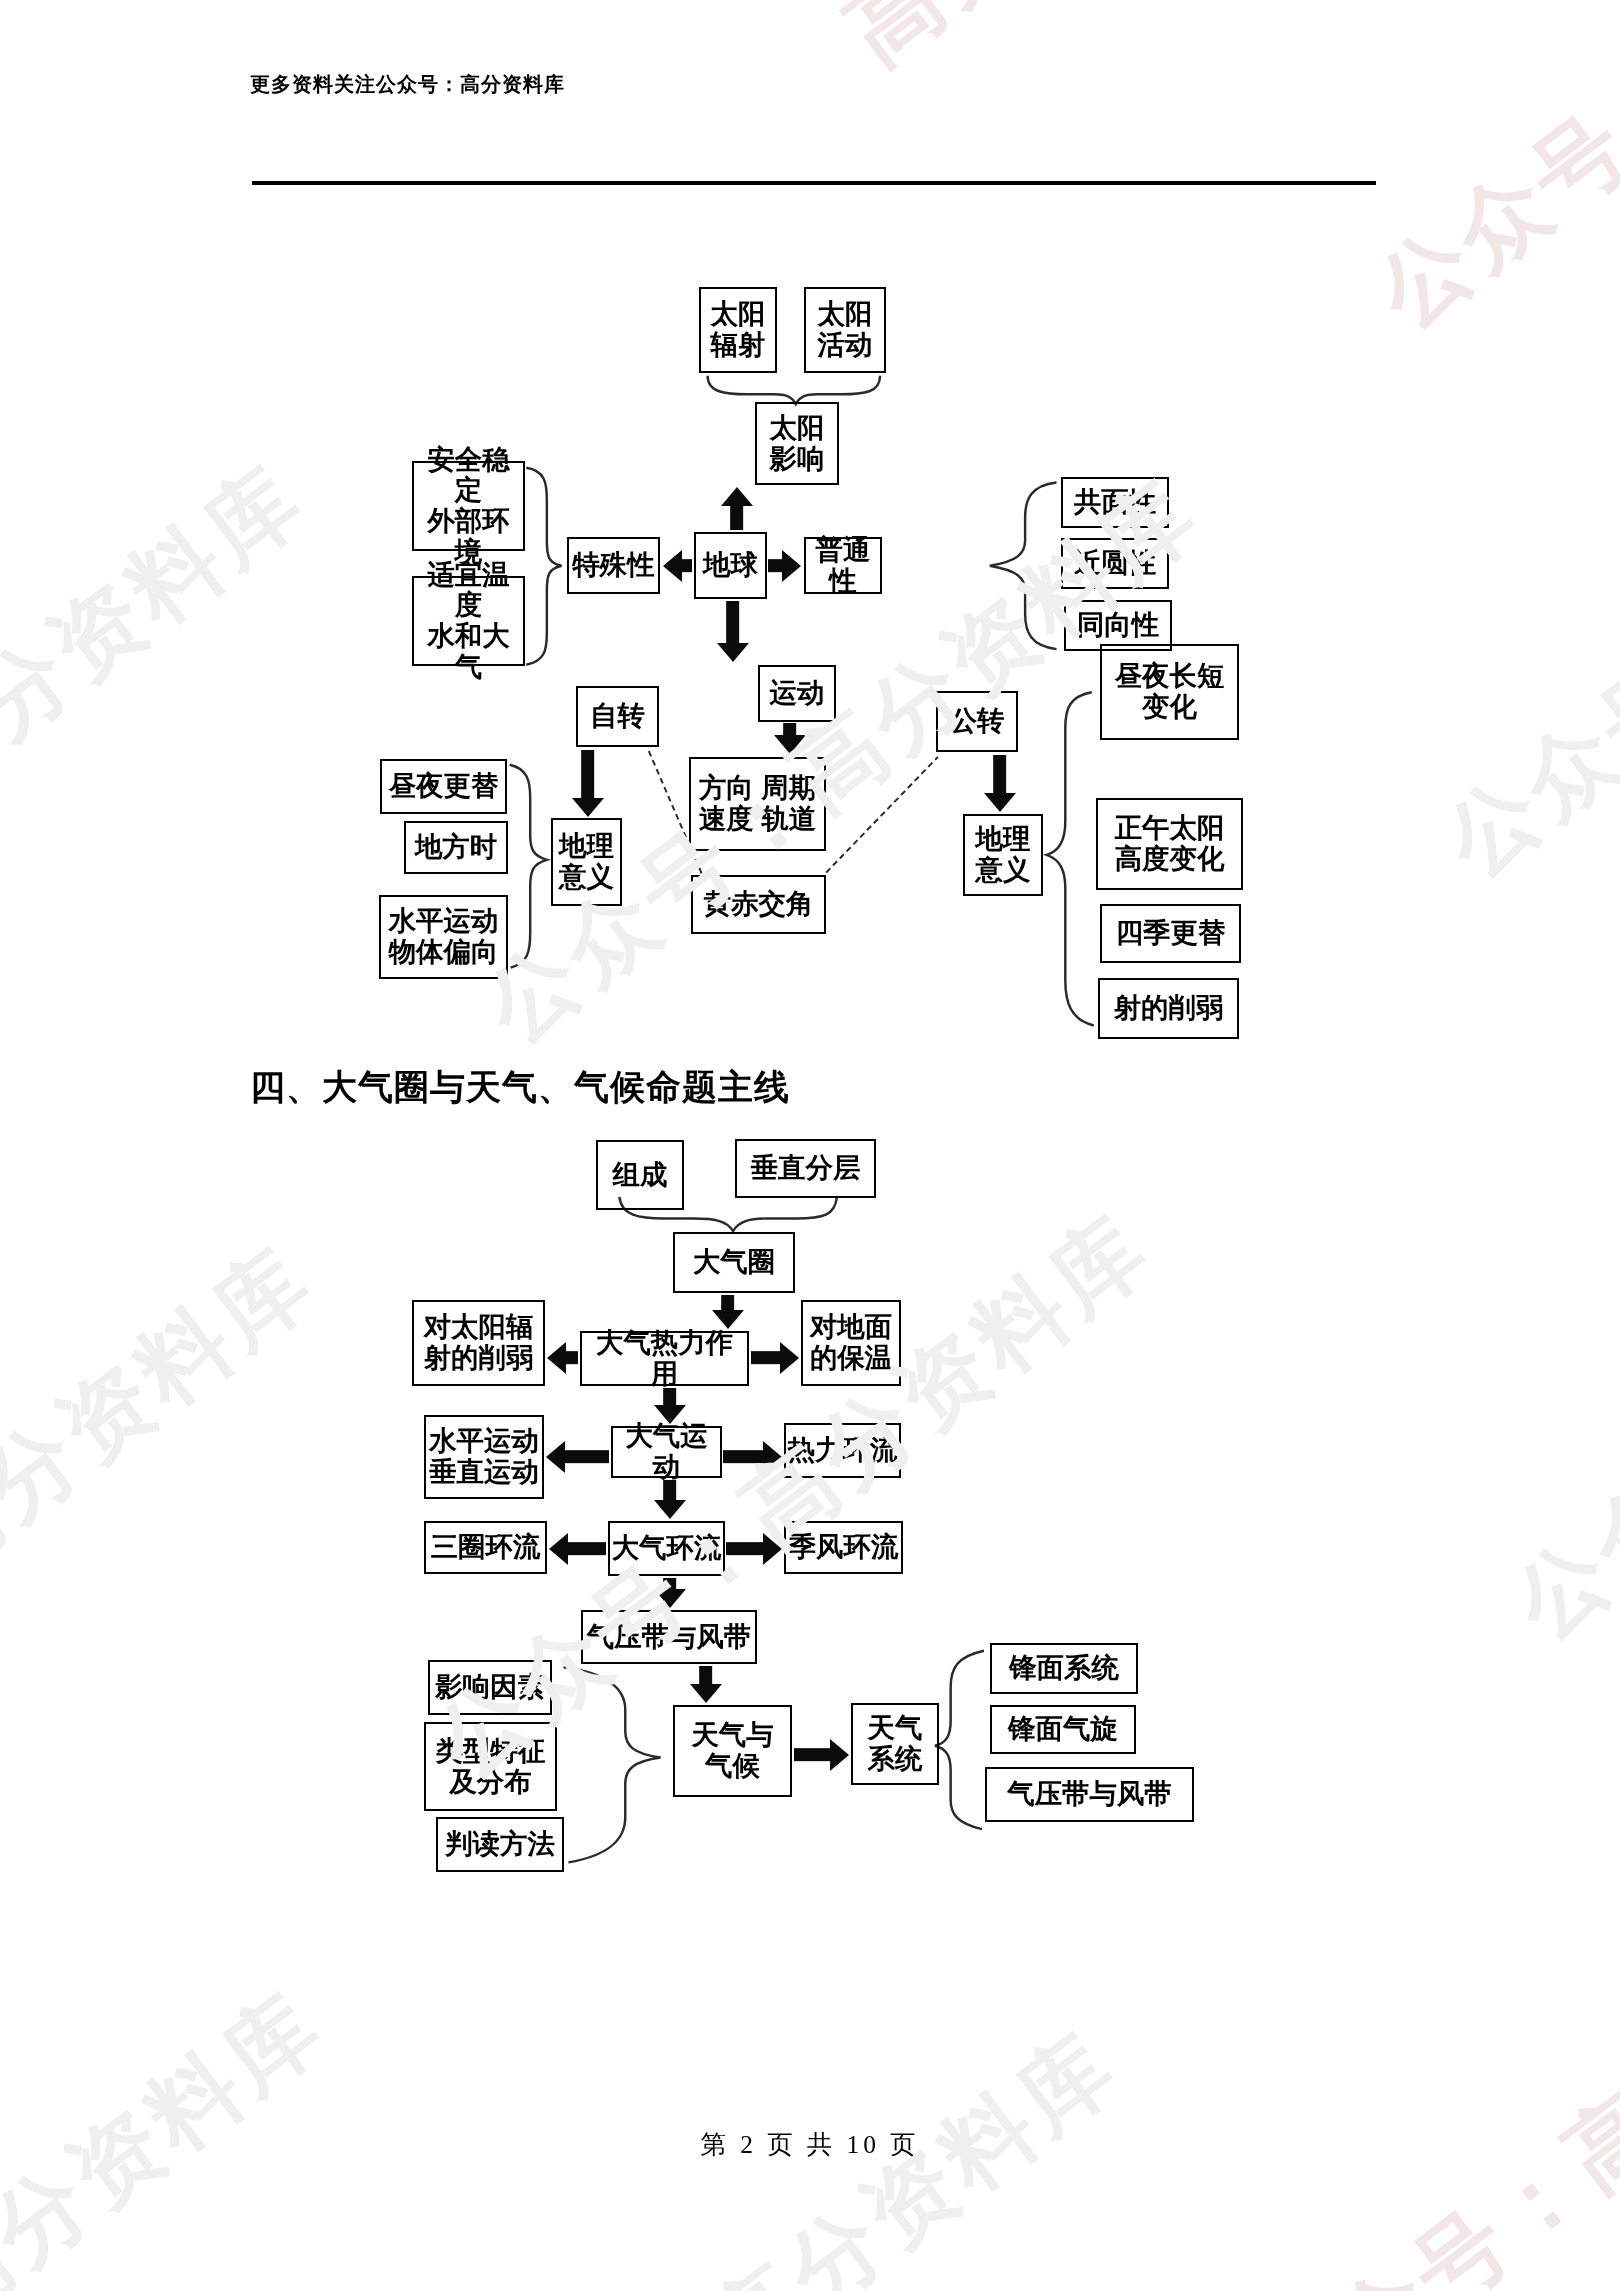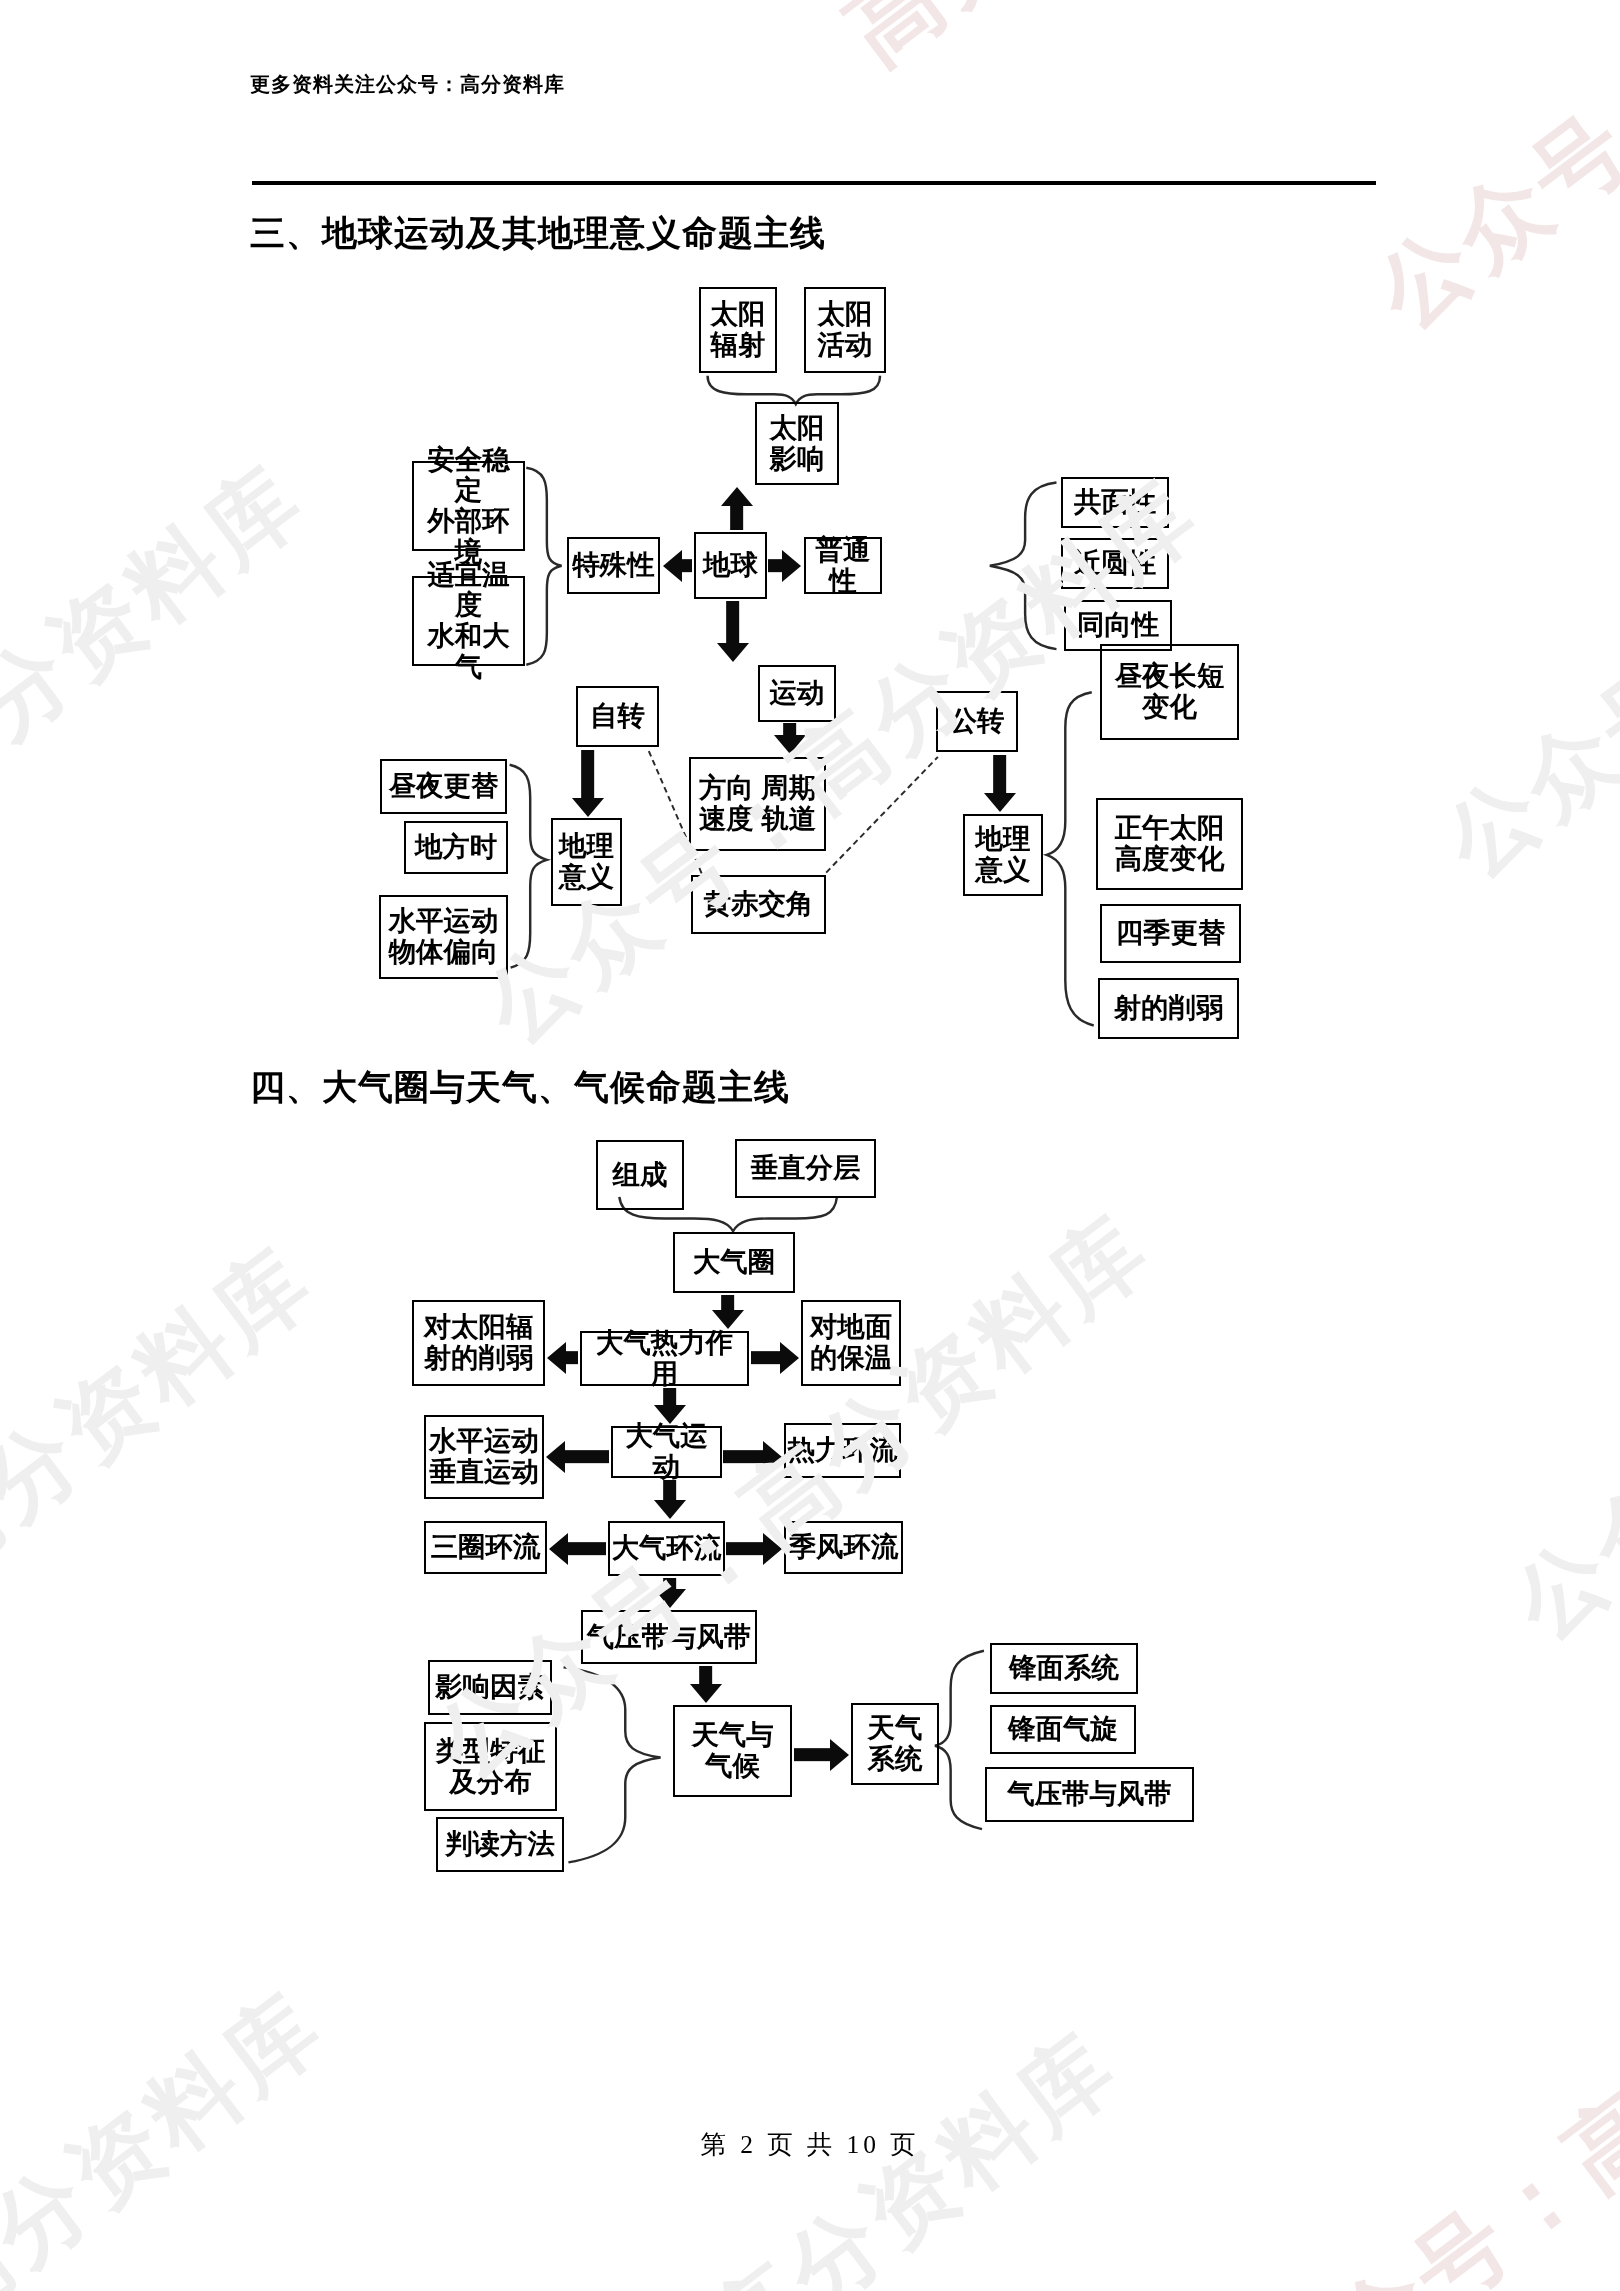--- a/index.html
+++ b/index.html
@@ -44,21 +44,20 @@
   <div class="wm gray" style="left:1421px;top:806px;">公众号：高分资料库</div>
   <div class="wm gray" style="left:-118px;top:1509px;">高分资料库</div>
   <div class="wm gray" style="left:412px;top:1707px;">公众号：高分资料库</div>
   <div class="wm gray" style="left:1490px;top:1568px;">公众号：高分资料库</div>
   <div class="wm gray" style="left:-108px;top:2254px;">高分资料库</div>
   <div class="wm gray" style="left:686px;top:2294px;">高分资料库</div>
   <div class="wm pink" style="left:1235px;top:2352px;">公众号：高分资料库</div>
 
   <div class="hdr">更多资料关注公众号：高分资料库</div>
   <div class="rule"></div>
-  <div class="ttl" style="top:210px;">三、地球运动及其地理意义命题主线</div>
   <div class="ttl" style="top:1064px;">四、大气圈与天气、气候命题主线</div>
   <div class="ftr">第 2 页 共 10 页</div>
 
   <svg class="ovl" width="1620" height="2292" viewBox="0 0 1653 2338">
     <g fill="none" stroke="#2a2a2a" stroke-width="2.5">
       <path d="M722,383 C722,400 740,402 762,402 L790,402 C802,402 808,404 812,412 C816,404 822,402 834,402 L858,402 C882,402 898,400 898,383"></path>
       <path d="M537,477 C556,480 558,492 558,510 L558,552 C558,568 560,574 573,577 C560,580 558,586 558,602 L558,645 C558,663 556,674 537,678"></path>
       <path d="M1078,492 C1052,495 1046,509 1046,528 L1046,551 C1046,565 1038,572 1010,577 C1038,582 1046,589 1046,603 L1046,626 C1046,645 1052,659 1078,662"></path>
       <path d="M520,780 C538,784 541,796 541,814 L541,852 C541,866 544,873 558,877 C544,881 541,888 541,904 L541,952 C541,972 538,982 521,987"></path>
       <path d="M1114,706 C1092,710 1087,722 1087,742 L1087,838 C1087,856 1082,868 1068,872 C1082,877 1087,888 1087,906 L1087,1000 C1087,1022 1092,1040 1116,1046"></path>

